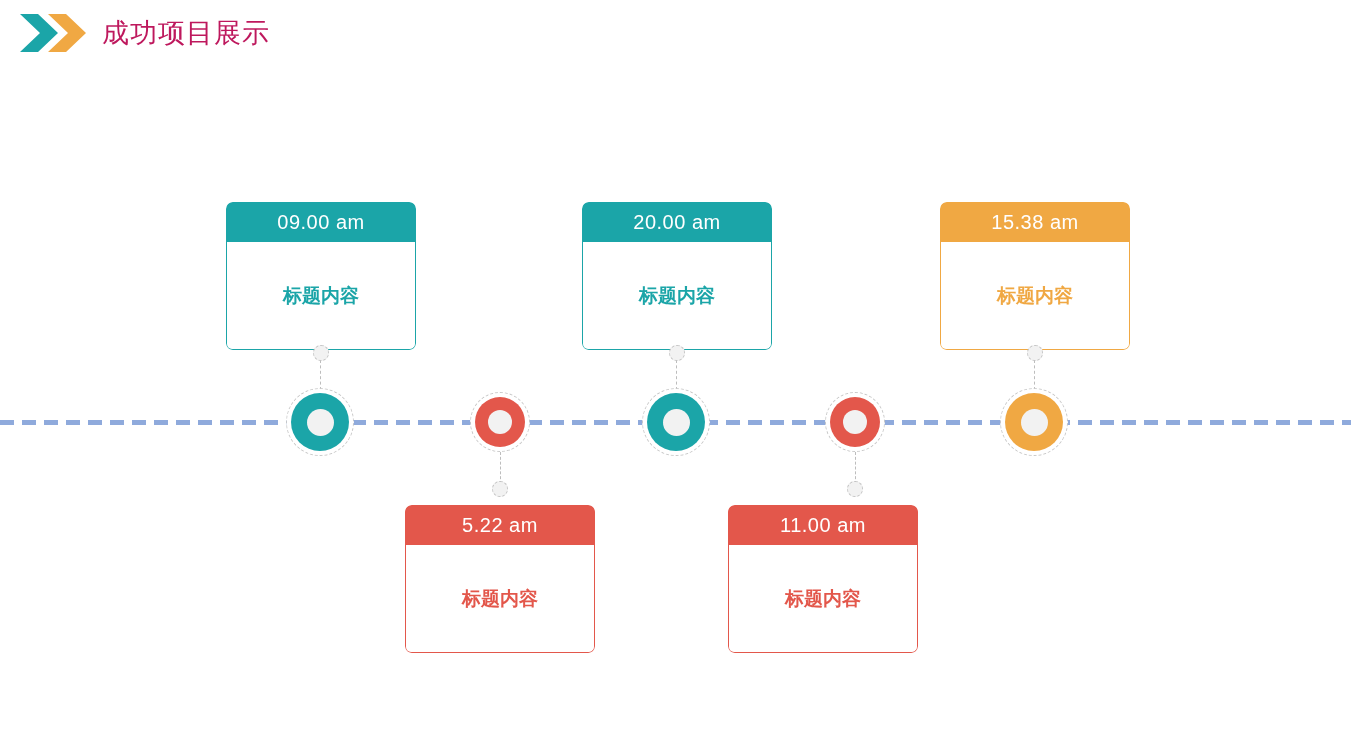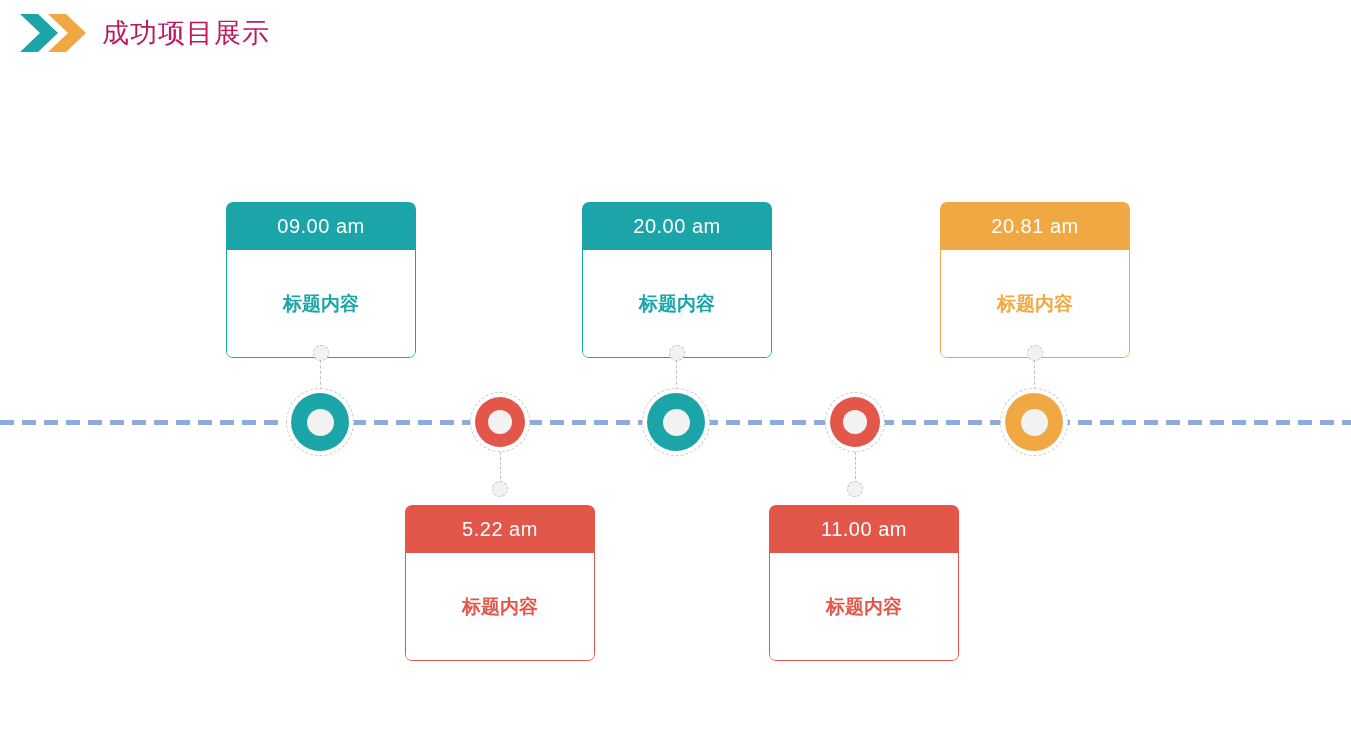--- a/index.html
+++ b/index.html
@@ -99,21 +99,21 @@
   
   .card {
     position: absolute;
     width: 190px;
     border-radius: 7px;
     background: #ffffff;
     box-sizing: border-box;
     overflow: hidden;
   }
   .card-head {
-    height: 48px;
+    height: 40px;
     display: flex;
     align-items: center;
     justify-content: center;
     color: #ffffff;
     font-size: 20px;
     letter-spacing: 0.5px;
     border-top-left-radius: 6px;
     border-top-right-radius: 6px;
   }
   .card-body {
@@ -145,30 +145,30 @@
   <div class="card-head" style="background:#1BA5A8;">09.00 am</div>
   <div class="card-body" style="color:#1BA5A8; border:1px solid #1BA5A8; border-top:none;">标题内容</div>
 </div>
 
 <div class="card" style="left:582px; top:202px;">
   <div class="card-head" style="background:#1BA5A8;">20.00 am</div>
   <div class="card-body" style="color:#1BA5A8; border:1px solid #1BA5A8; border-top:none;">标题内容</div>
 </div>
 
 <div class="card" style="left:940px; top:202px;">
-  <div class="card-head" style="background:#F0A843;">20.81 am</div>
+  <div class="card-head" style="background:#F0A843;">15.38 am</div>
   <div class="card-body" style="color:#F0A843; border:1px solid #F0A843; border-top:none;">标题内容</div>
 </div>
 
 <div class="card" style="left:405px; top:505px;">
   <div class="card-head" style="background:#E3574B;">5.22 am</div>
   <div class="card-body" style="color:#E3574B; border:1px solid #E3574B; border-top:none;">标题内容</div>
 </div>
 
-<div class="card" style="left:769px; top:505px;">
+<div class="card" style="left:728px; top:505px;">
   <div class="card-head" style="background:#E3574B;">11.00 am</div>
   <div class="card-body" style="color:#E3574B; border:1px solid #E3574B; border-top:none;">标题内容</div>
 </div>
 
 <div class="stem" style="left:320px; top:360px; height:30px;"></div>
 <div class="stem-dot" style="left:313px; top:345px;"></div>
 
 <div class="stem" style="left:676px; top:360px; height:30px;"></div>
 <div class="stem-dot" style="left:669px; top:345px;"></div>
 

